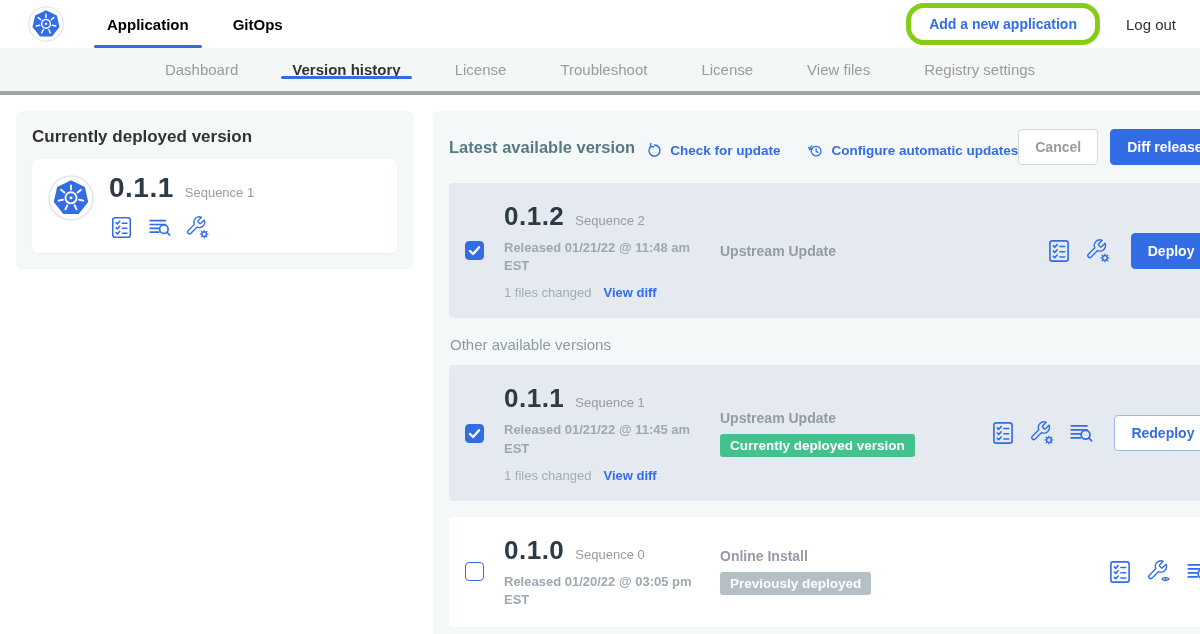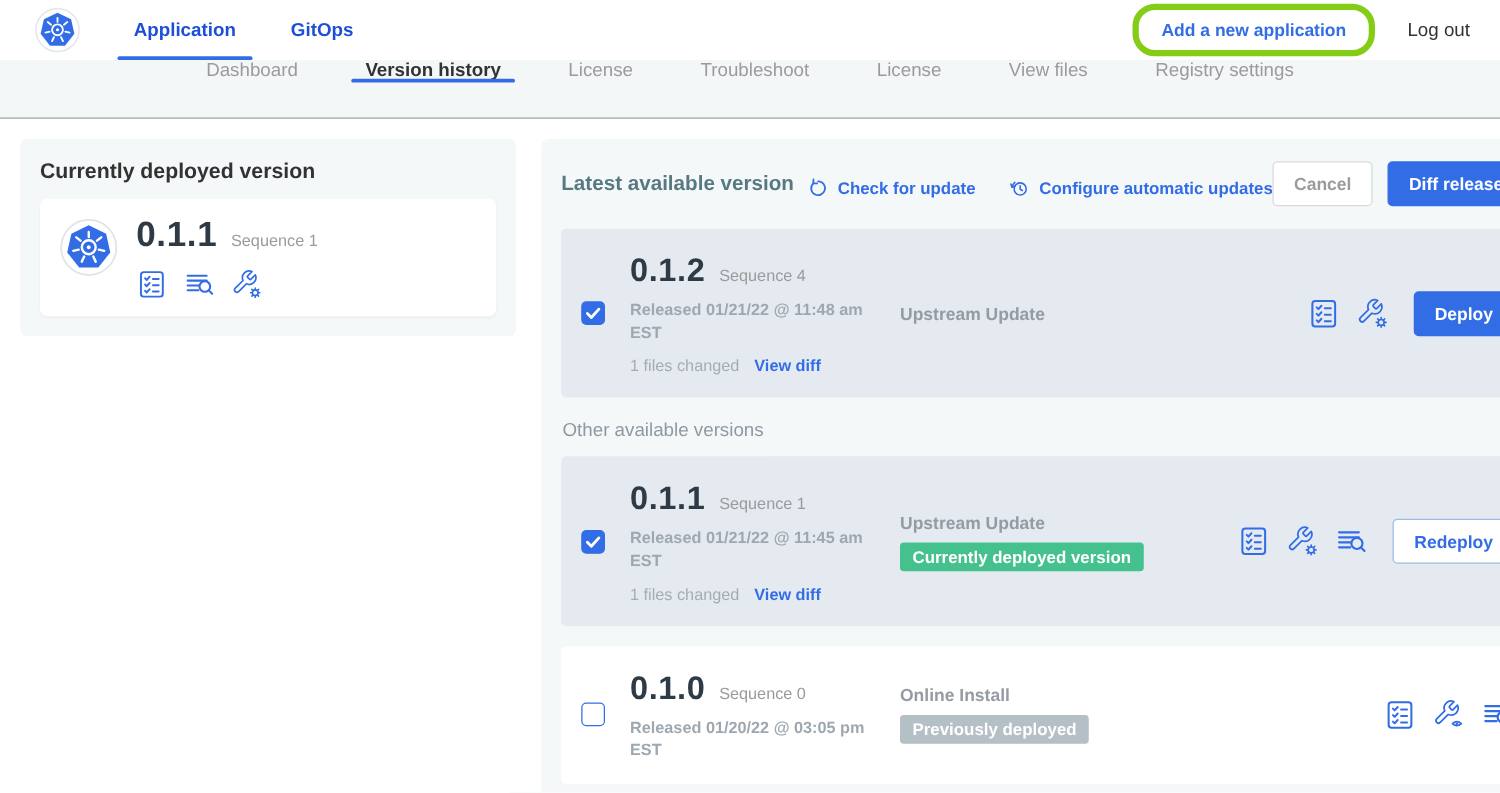--- a/index.html
+++ b/index.html
@@ -15,43 +15,43 @@
     display: flex;
     align-items: center;
     padding: 0 24px 0 28px;
     background: #fff;
   }
   .brand-logo { width: 36px; height: 36px; margin-right: 30px; flex: none; }
   .nav-tab {
     height: 48px;
     display: flex; align-items: center;
     padding: 0 13px;
-    font-size: 15px; font-weight: 700; color: #1d4ed8;
+    font-size: 15px; font-weight: 700; color: #000000;
     position: relative; cursor: pointer;
     margin-right: 18px;
   }
   .nav-tab.active::after {
     content: ""; position: absolute; left: 0; right: 0; bottom: 0;
     height: 3px; background: #326de6; border-radius: 2px;
   }
   .topnav-spacer { flex: 1; }
   .btn-add-app {
     border: 5px solid #84cc16; background: #fff; color: #326de6;
     font-family: inherit; font-size: 14px; font-weight: 700;
     padding: 8px 18px; border-radius: 18px; cursor: pointer;
     white-space: nowrap;
   }
   .logout { font-size: 15px; color: #323232; margin-left: 26px; cursor: pointer; white-space: nowrap; }
 
   
   .subnav {
     height: 47px;
     background: #f4f7f8;
-    border-bottom: 1px solid #a3a3a3;
-    display: flex; justify-content: center; align-items: flex-start;
+    border-bottom: 4px solid #a3a3a3;
+    display: flex; justify-content: center; align-items: center;
   }
   .subnav-item {
     display: flex; align-items: center;
     padding: 0 27px;
     font-size: 15px; color: #9b9b9b;
     position: relative; cursor: pointer; white-space: nowrap;
   }
   .subnav-item.active { color: #323232; font-weight: 700; }
   .subnav-item.active::after {
     content: ""; position: absolute; left: 16px; right: 16px; bottom: -1px;
@@ -256,21 +256,21 @@
     <div id="latest-row-slot">
   <div class="version-row selected">
     <span class="row-check checked">
             <svg viewBox="0 0 24 24" fill="none" stroke="#fff" stroke-width="3.2" stroke-linecap="round" stroke-linejoin="round">
               <polyline points="5.5,12.5 10,17 18.5,7.5"></polyline>
             </svg>
           </span>
     <div class="v-main">
       <div class="v-line">
         <span class="v-number">0.1.2</span>
-        <span class="v-seq">Sequence 4</span>
+        <span class="v-seq">Sequence 2</span>
       </div>
       <div class="v-released">Released 01/21/22 @ 11:48 am EST</div>
       <div class="v-files-line">
         <span class="v-files">1 files changed</span>
         <span class="v-viewdiff">View diff</span>
       </div>
     </div>
     <div class="v-mid">
       <div class="v-source">Upstream Update</div>
 

